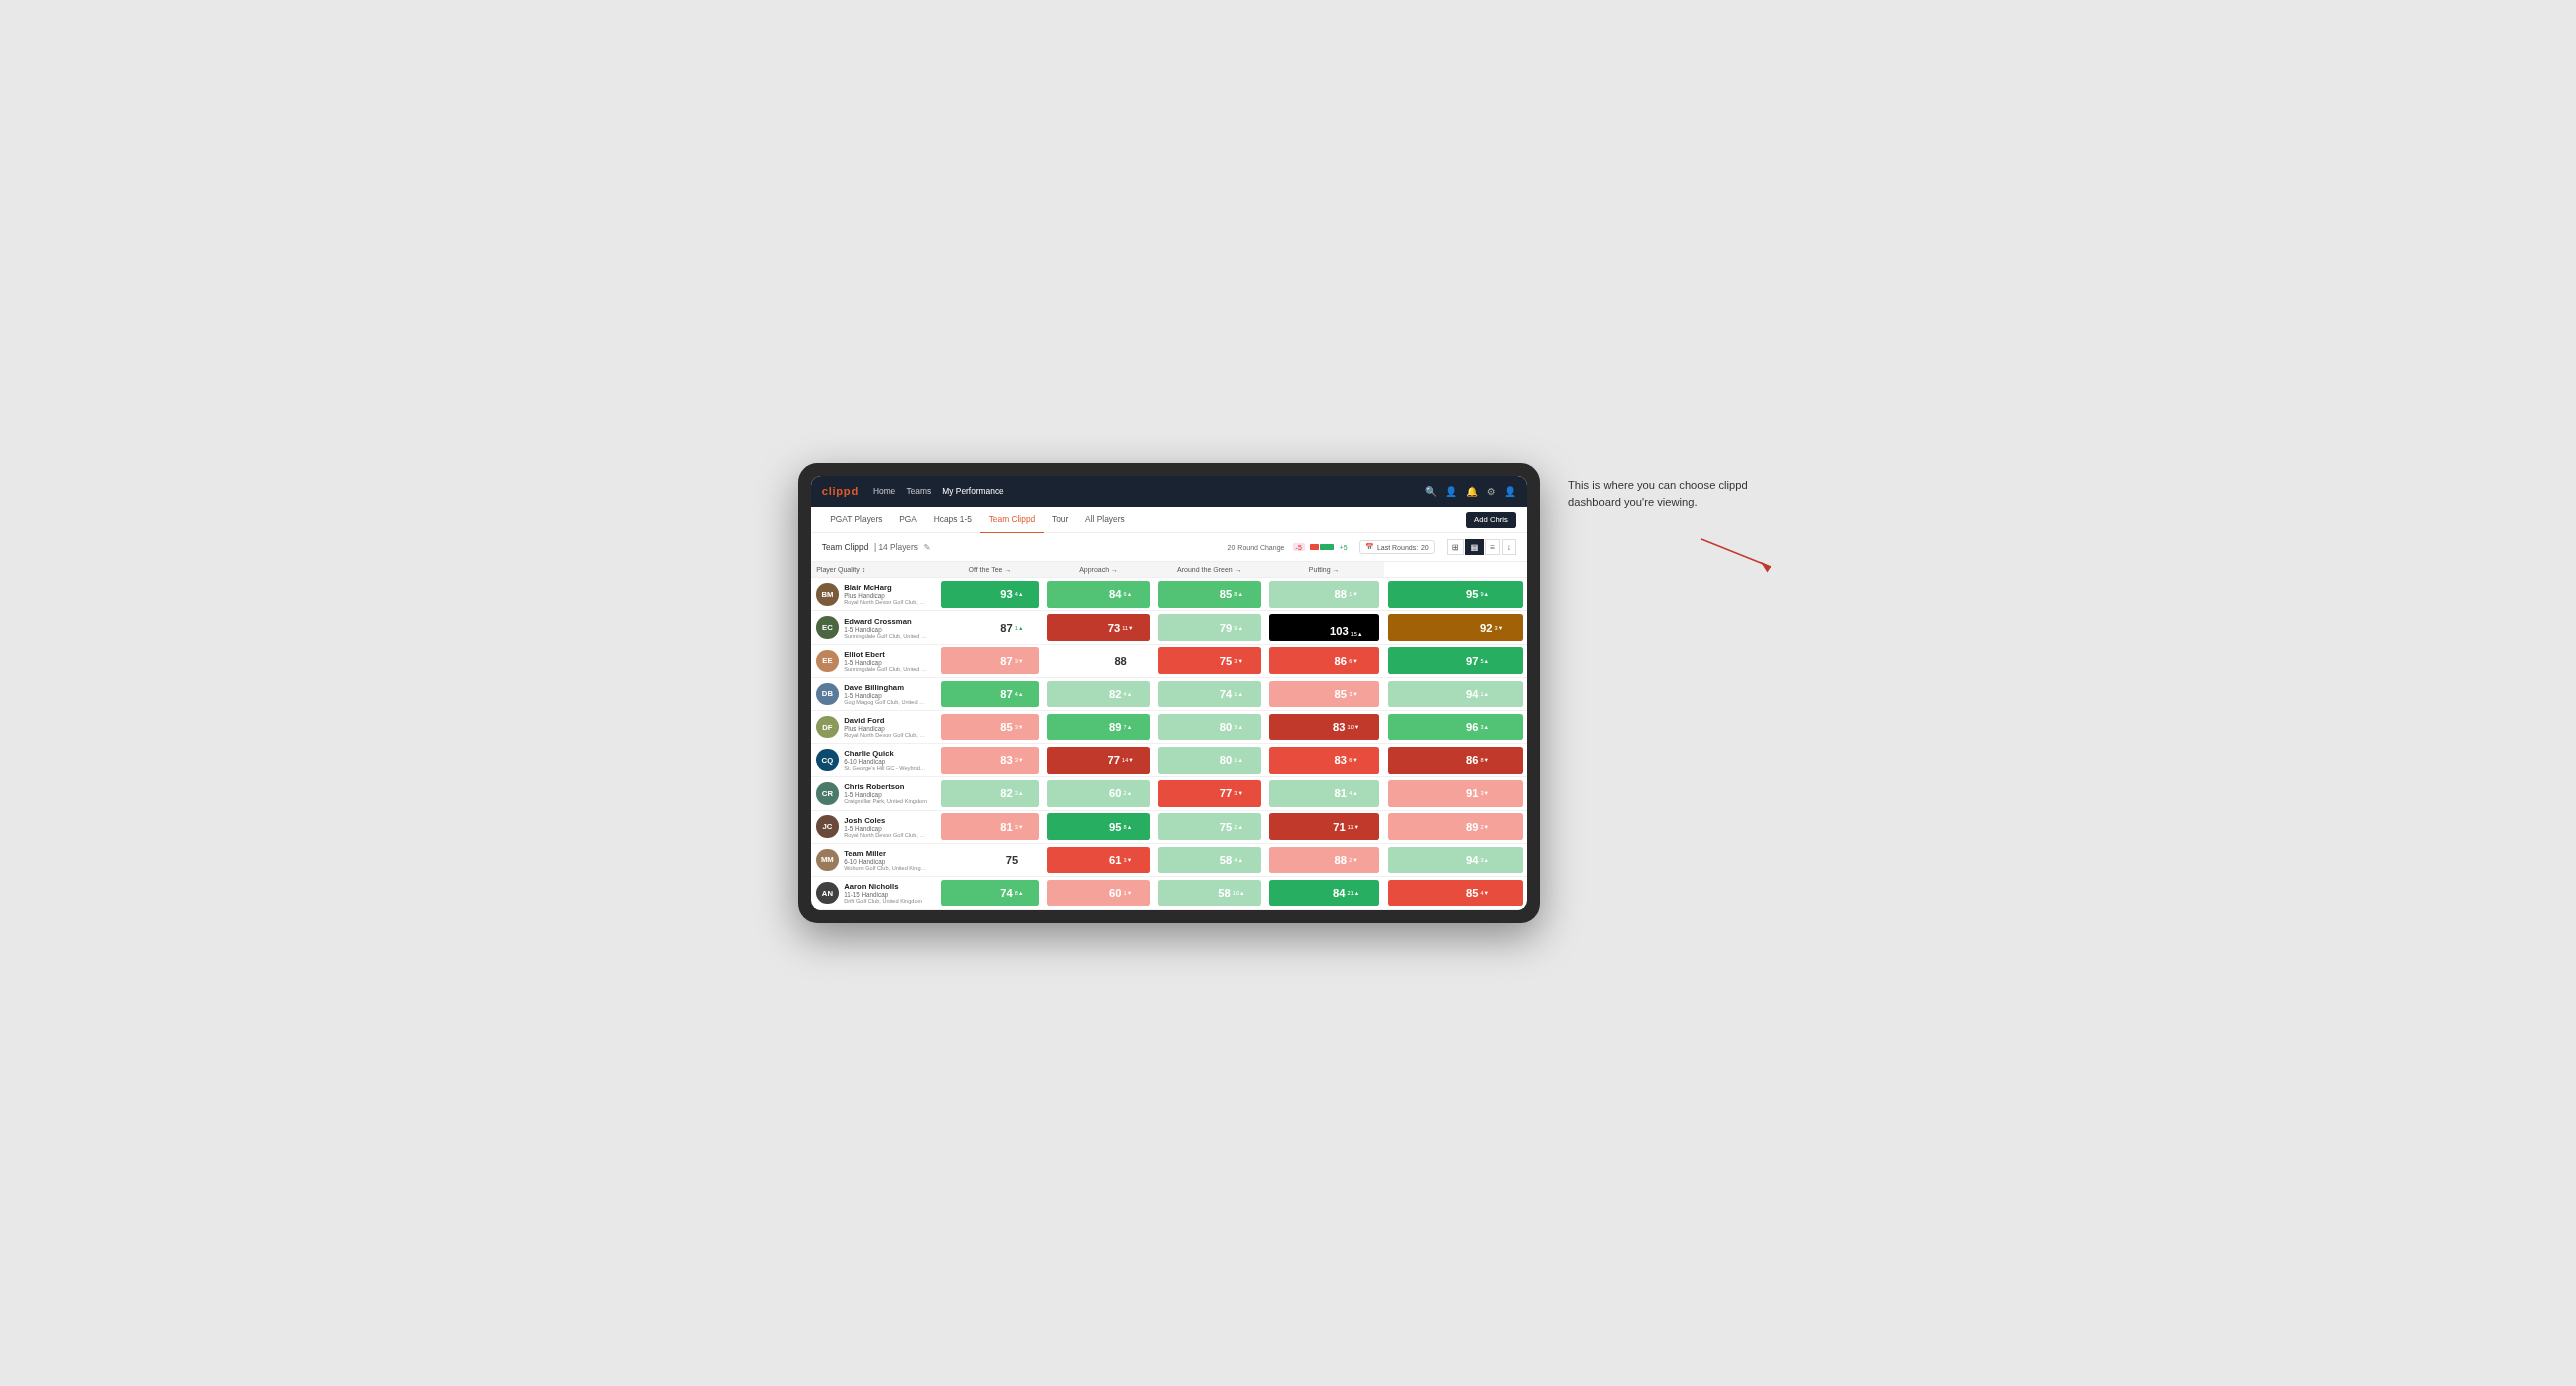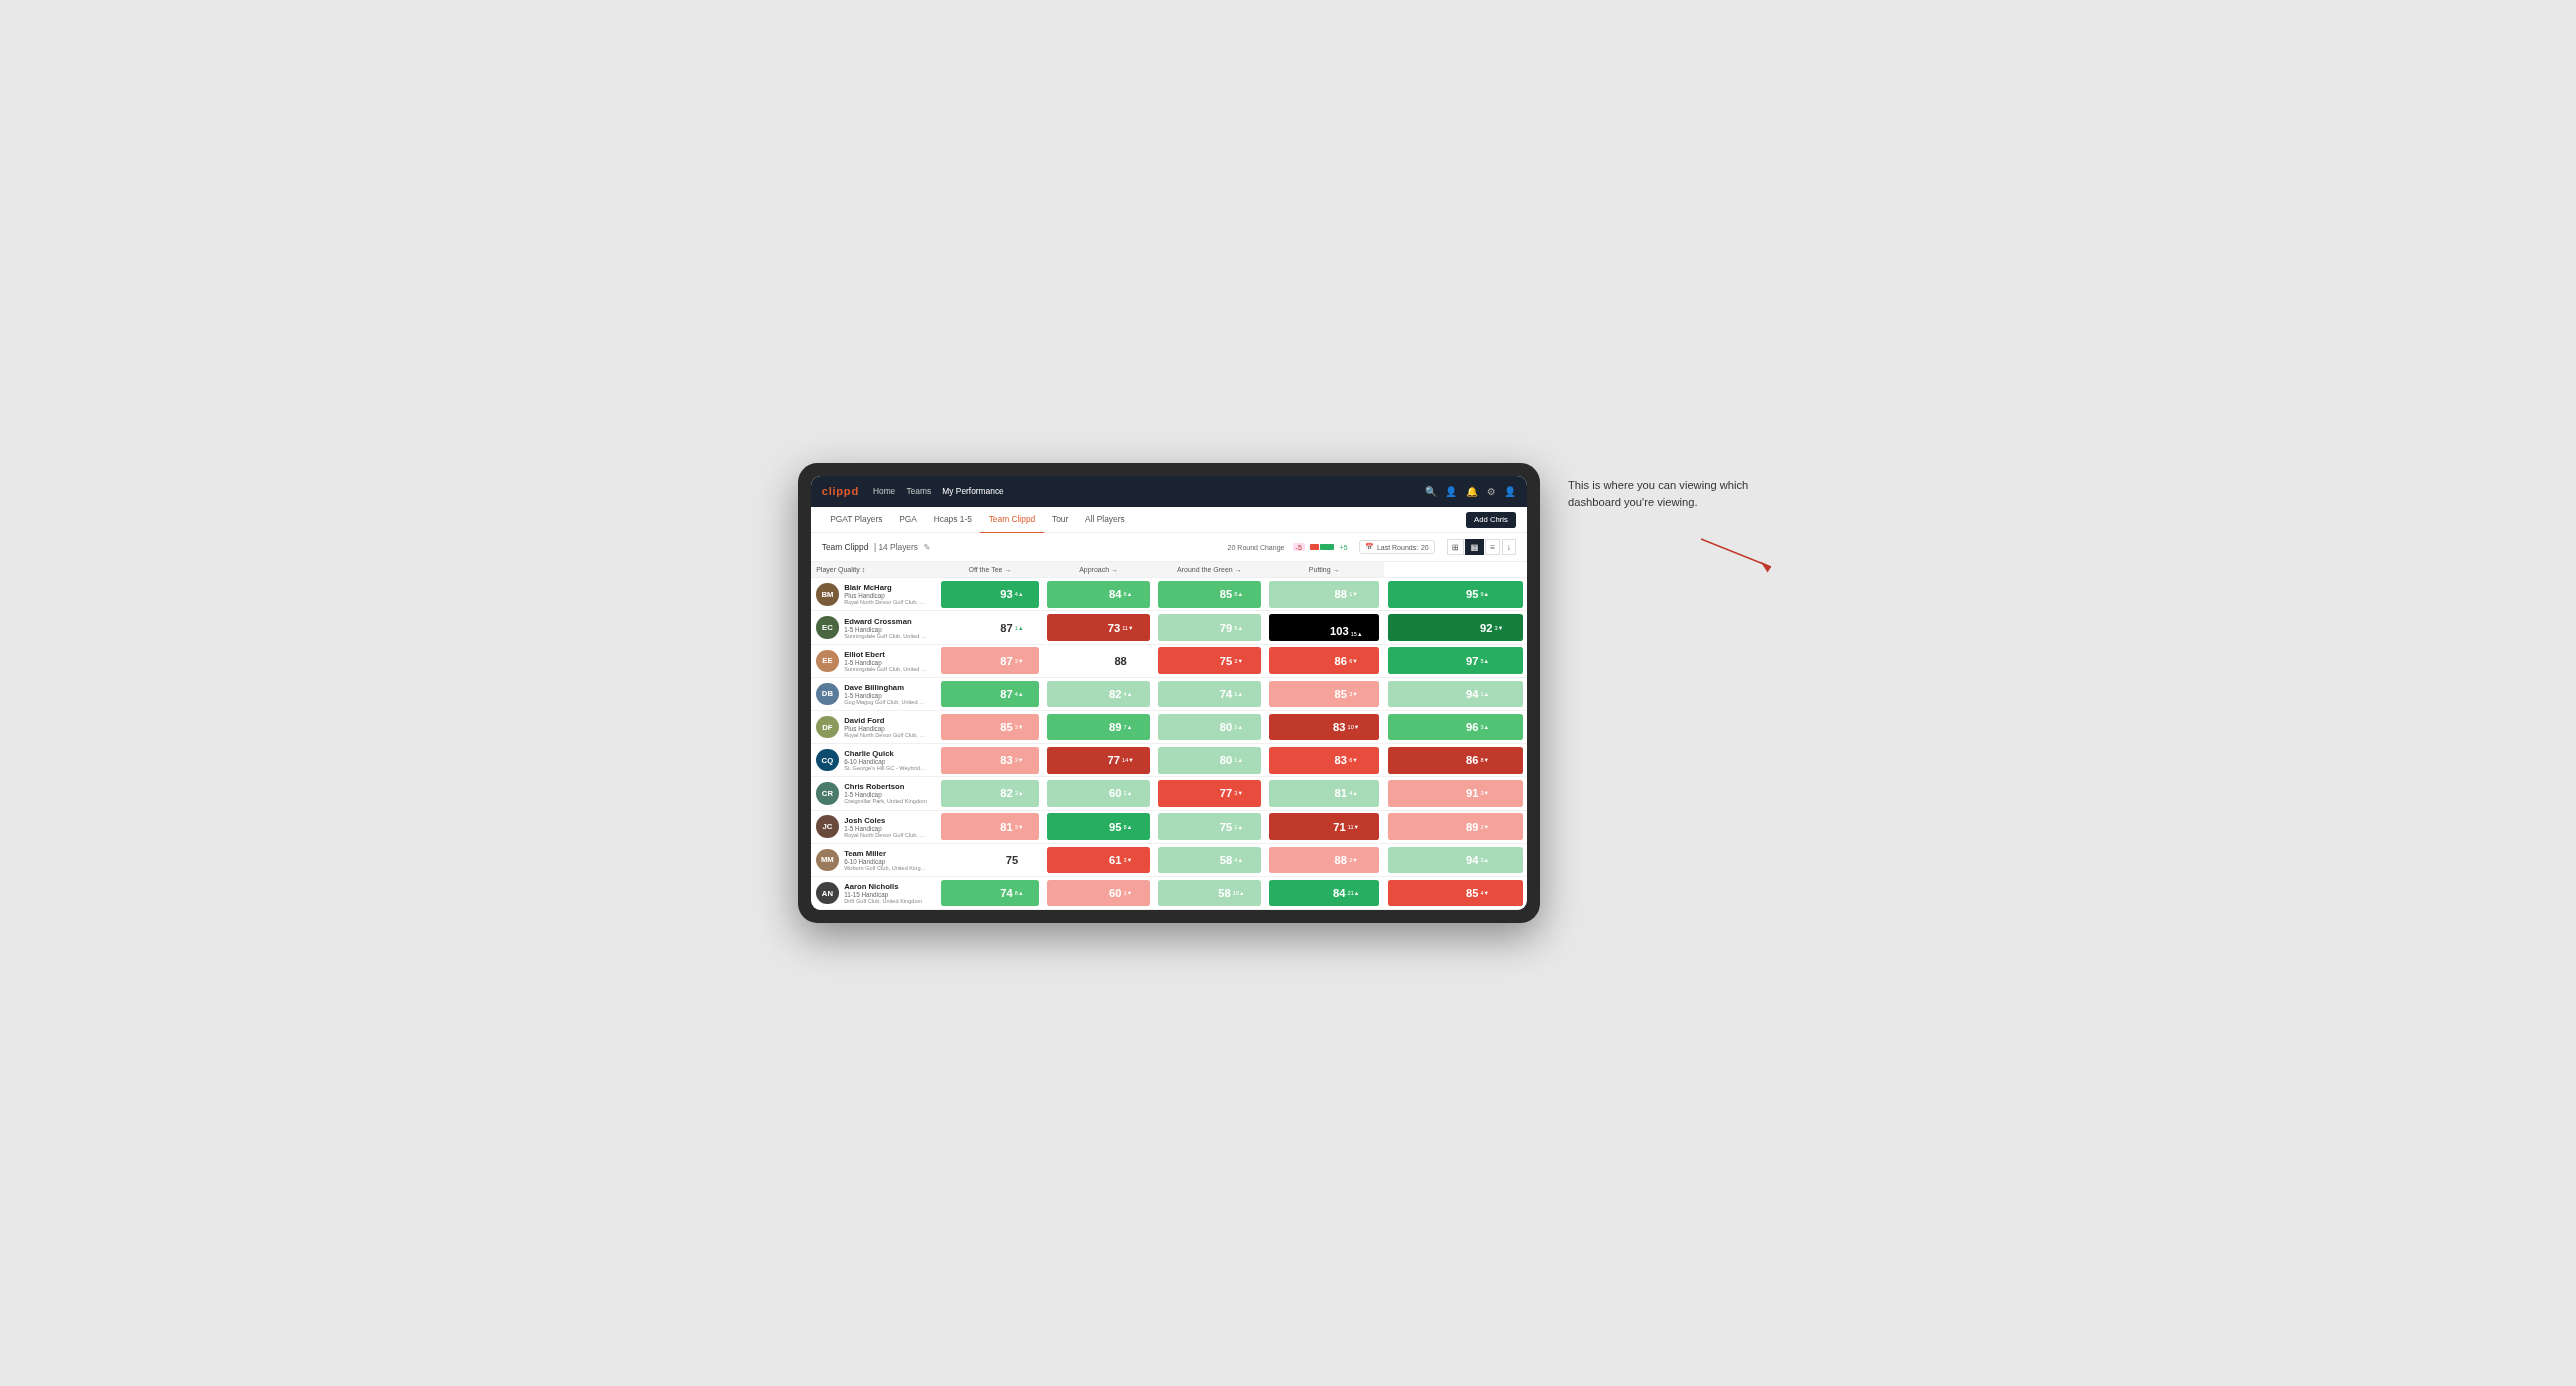--- a/index.html
+++ b/index.html
@@ -500,21 +500,21 @@
                     <span class="metric-change up">9▲</span>
                   </div>
                 </td>
                 <td class="metric-cell">
                   <div class="metric-box" style="background: #000000; align-items: flex-end;">
                     <span class="metric-value" style="color: rgb(255, 255, 255);">103</span>
                     <span class="metric-change up">15▲</span>
                   </div>
                 </td>
                 <td class="metric-cell">
-                  <div class="metric-box" style="background: #15803d; padding-left: 31px;">
+                  <div class="metric-box" style="background: #a16207; padding-left: 31px;">
                     <span class="metric-value" style="color: rgb(255, 255, 255);">92</span>
                     <span class="metric-change down">3▼</span>
                   </div>
                 </td>
               </tr>
               <tr>
                 <td>
                   <div class="player-cell">
                     <div class="avatar" style="background: rgb(192, 132, 90);">EE</div>
                     <div class="player-info">
@@ -848,21 +848,21 @@
                 </td>
               </tr>
             </tbody>
         </table>
       </div>
 
     </div>
   </div>
 
   <div class="annotation-panel">
-    <p class="annotation-text">This is where you can viewing which dashboard you're viewing.</p>
+    <p class="annotation-text">This is where you can choose clippd dashboard you're viewing.</p>
     <div class="annotation-arrow">
       <svg width="84" height="42" viewBox="0 0 120 60">
         <line x1="10" y1="10" x2="110" y2="50" stroke="#c0392b" stroke-width="2"></line>
         <polygon points="110,50 95,42 105,58" fill="#c0392b"></polygon>
       </svg>
     </div>
   </div>
 
 </div>
 

